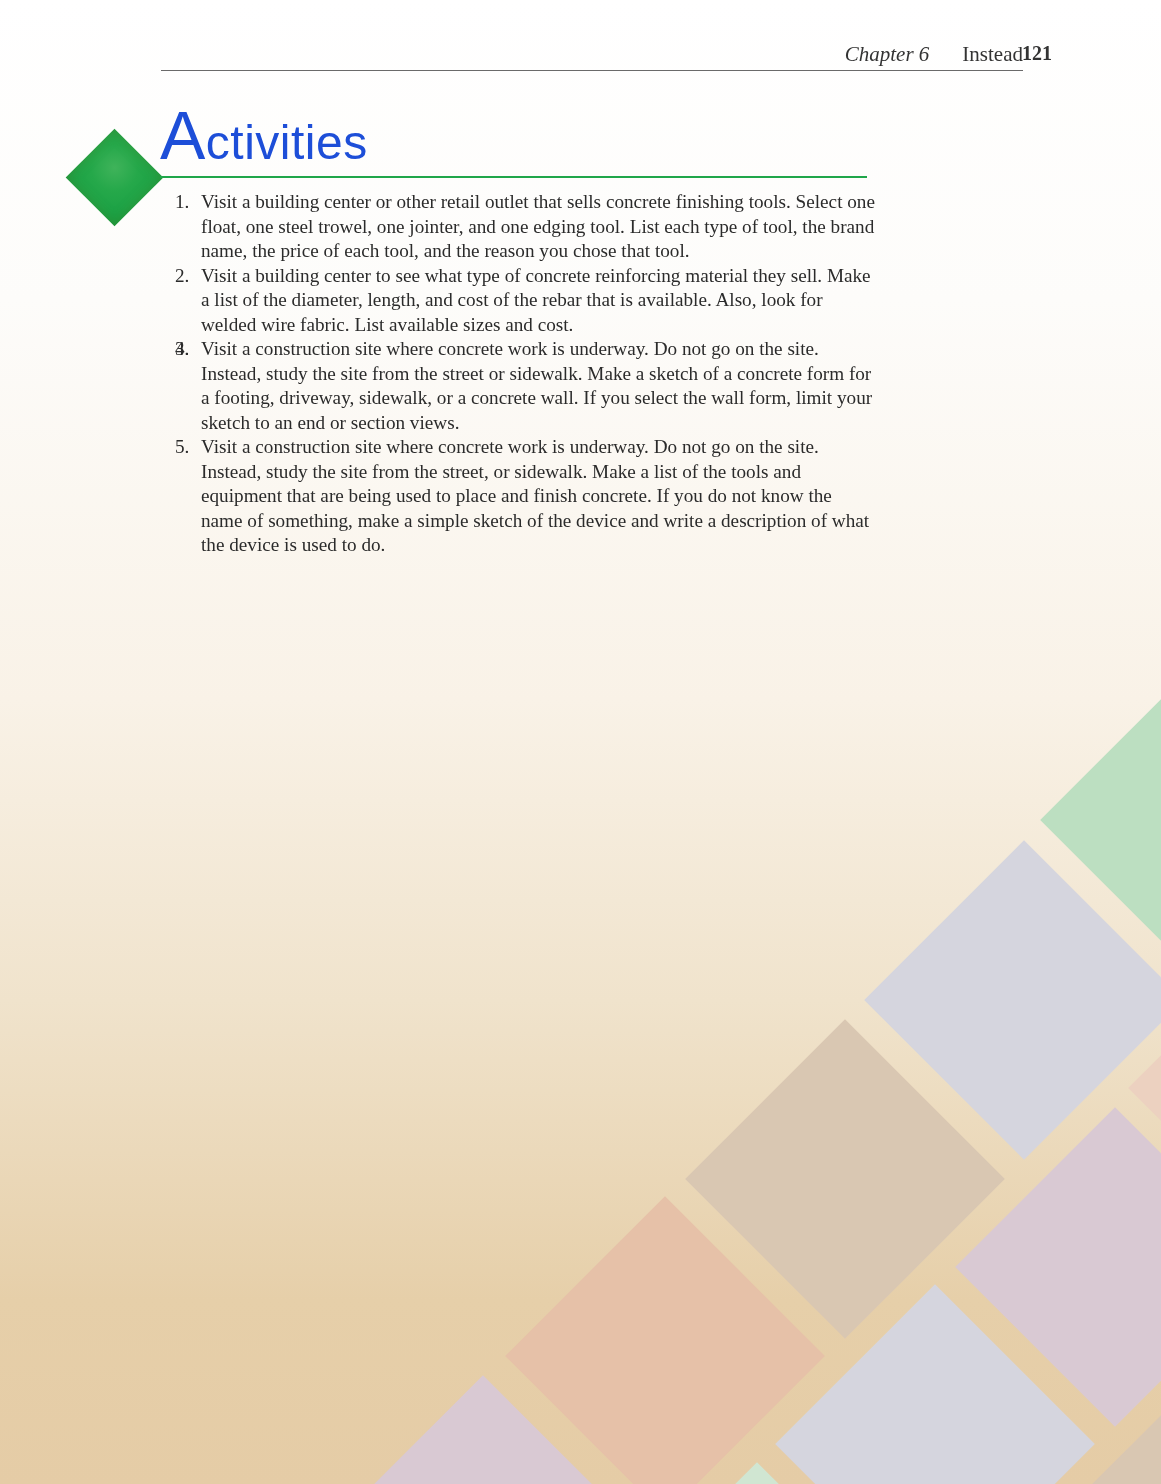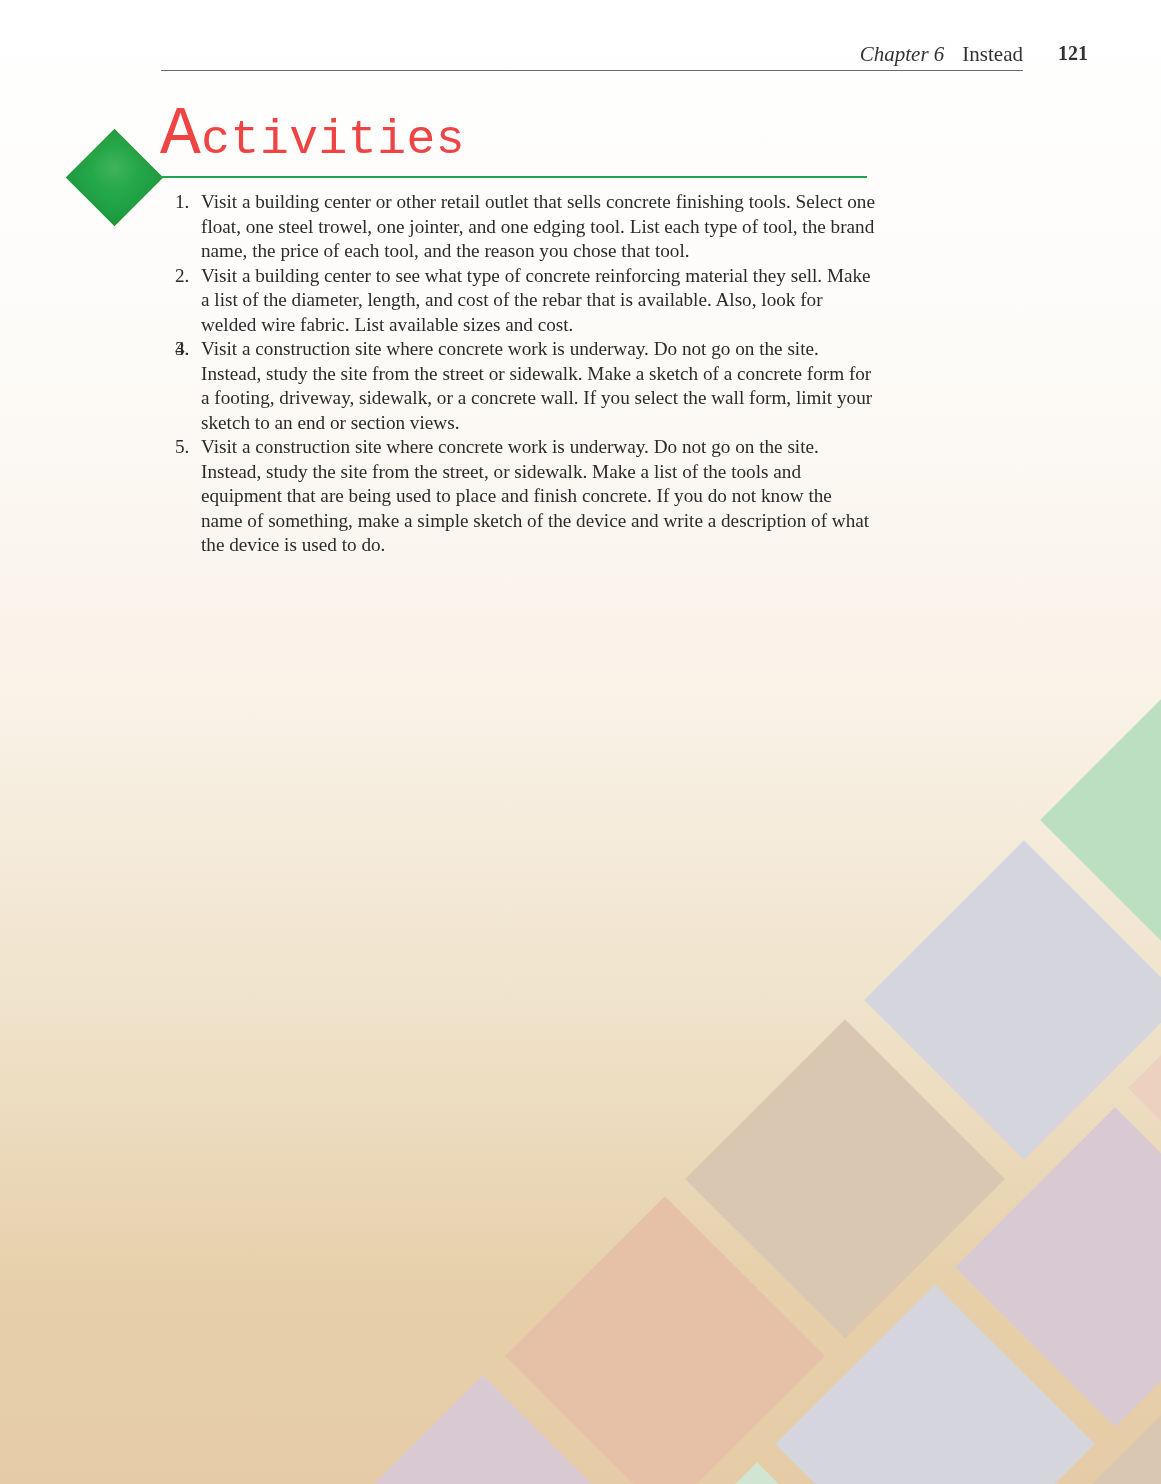--- a/index.html
+++ b/index.html
@@ -10,34 +10,34 @@
     color:#2a2a2a;
   }
   .header {
     position:absolute; left:161px; top:40px; width:862px; height:30px;
     border-bottom:1.5px solid #6a6a6a;
   }
   .header-text {
     position:absolute; right:0; top:2px; font-size:21px; color:#333;
     white-space:nowrap;
   }
-  .chapter-label { font-style:italic; margin-right:18px; }
+  .chapter-label { font-style:italic; margin-right:33px; }
   .page-number {
-    position:absolute; left:1058px; top:42px; font-size:20px; font-weight:bold; color:#333;
+    position:absolute; left:1022px; top:42px; font-size:20px; font-weight:bold; color:#333;
   }
   .title-diamond {
     position:absolute; left:80px; top:143px; width:69px; height:69px;
     transform:rotate(45deg);
     background: radial-gradient(circle at 40% 40%, #3fb35a 0%, #25a84a 40%, #1ea346 70%, #159c3e 100%);
     box-shadow: inset 0 0 12px rgba(80,120,40,0.35);
   }
   .section-title {
     position:absolute; left:160px; top:96px;
-    font-size:48px; color:#ef4444; letter-spacing:0.5px;
-    font-family:Liberation Mono, monospace;
+    font-size:48px; color:#1d4ed8; letter-spacing:0.5px;
+    font-family:Liberation Sans, sans-serif;
   }
   .section-title .cap { font-size:68px; }
   .title-rule {
     position:absolute; left:160px; top:176px; width:707px; height:2px; background:#1fa64a;
   }
   .activities {
     position:absolute; left:175px; top:190px; width:700px;
     margin:0; padding:0; list-style:none;
     font-size:19.2px; line-height:24.5px; color:#2b2b2b;
   }

